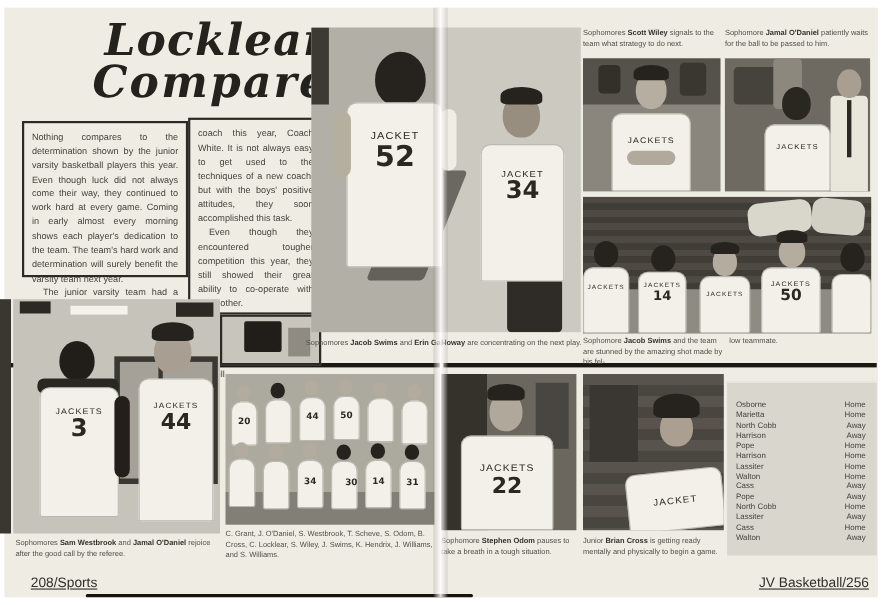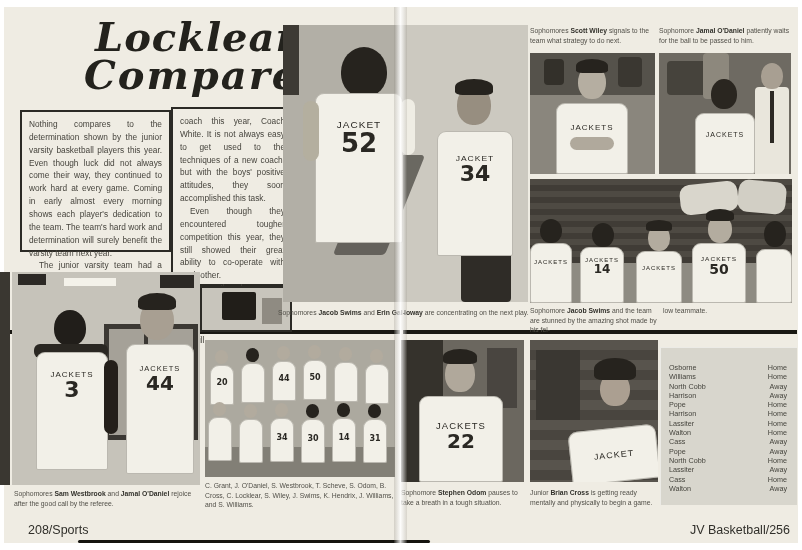--- a/index.html
+++ b/index.html
@@ -18,21 +18,21 @@
   .cap{position:absolute;font-size:6.8px;line-height:1.42;color:#514f48;z-index:3;}
   .cap .cap-b{font-weight:bold;color:#32312b;}
   .nowrap{white-space:nowrap;}
   .tbox{position:absolute;border:2px solid #2b2a25;background:#efece3;color:#46443d;
         font-size:8.3px;line-height:1.55;text-align:justify;padding:6px 7px;z-index:2;}
   .tbox p{margin:0;}
   .tbox p.ind{text-indent:10px;}
   .title-line{position:absolute;font-family:"DejaVu Serif","Liberation Serif",serif;
         font-style:italic;font-weight:bold;color:#23221d;font-size:40px;line-height:1;z-index:2;}
   .folio{position:absolute;font-size:12.5px;color:#302f2a;z-index:3;
-        font-family:"Liberation Sans",sans-serif;}
+        font-family:"Liberation Sans",sans-serif;text-decoration:underline;}
   .sched{position:absolute;background:#d8d6cd;z-index:2;padding-top:16px;
         box-shadow:inset 1px 1px 0 rgba(255,255,255,.5);}
   .sched-row{display:flex;justify-content:space-between;padding:0 10px 0 9px;
         font-size:7.2px;line-height:9.3px;color:#45443d;}
   .gutter{position:absolute;z-index:5;pointer-events:none;
         background:linear-gradient(90deg,rgba(110,105,95,.22),rgba(255,255,255,.85) 50%,rgba(110,105,95,.18));}
 </style>
 </head>
 <body>
 
@@ -162,21 +162,21 @@
     </div>
     <div class="abs" style="left:64px;top:63px;width:26px;">
       <div class="head" style="left:6px;top:0;width:13px;height:14px;background:#b2ab9e;"></div>
       <div class="jersey" style="left:1px;top:15px;width:24px;height:44px;">
           <span class="jnum" style="font-size:8px;margin-top:16px;">34</span>
         </div>
     </div>
     <div class="abs" style="left:95px;top:64px;width:26px;">
       <div class="head" style="left:6px;top:0;width:13px;height:14px;background:#26231e;"></div>
       <div class="jersey" style="left:1px;top:15px;width:24px;height:44px;">
-          <span class="jnum" style="font-size:8px;margin-top:16px;">30</span>
+          <span class="jnum" style="font-size:8px;margin-top:16px;text-align:right;">30</span>
         </div>
     </div>
     <div class="abs" style="left:126px;top:63px;width:26px;">
       <div class="head" style="left:6px;top:0;width:13px;height:14px;background:#26231e;"></div>
       <div class="jersey" style="left:1px;top:15px;width:24px;height:44px;">
           <span class="jnum" style="font-size:8px;margin-top:16px;">14</span>
         </div>
     </div>
     <div class="abs" style="left:157px;top:64px;width:26px;">
       <div class="head" style="left:6px;top:0;width:13px;height:14px;background:#26231e;"></div>
@@ -267,21 +267,21 @@
     </div>
   </div>
   <div class="cap" style="left:530px;top:488px;width:124px;"><span>Junior </span><span class="cap-b">Brian Cross</span><span> is getting ready mentally and physically to begin a game.</span></div>
 
   <div class="sched" style="left:660px;top:347px;width:137px;height:142px;">
       <div class="sched-row">
         <span>Osborne</span>
         <span>Home</span>
       </div>
       <div class="sched-row">
-        <span>Williams</span>
+        <span>Marietta</span>
         <span>Home</span>
       </div>
       <div class="sched-row">
         <span>North Cobb</span>
         <span>Away</span>
       </div>
       <div class="sched-row">
         <span>Harrison</span>
         <span>Away</span>
       </div>

